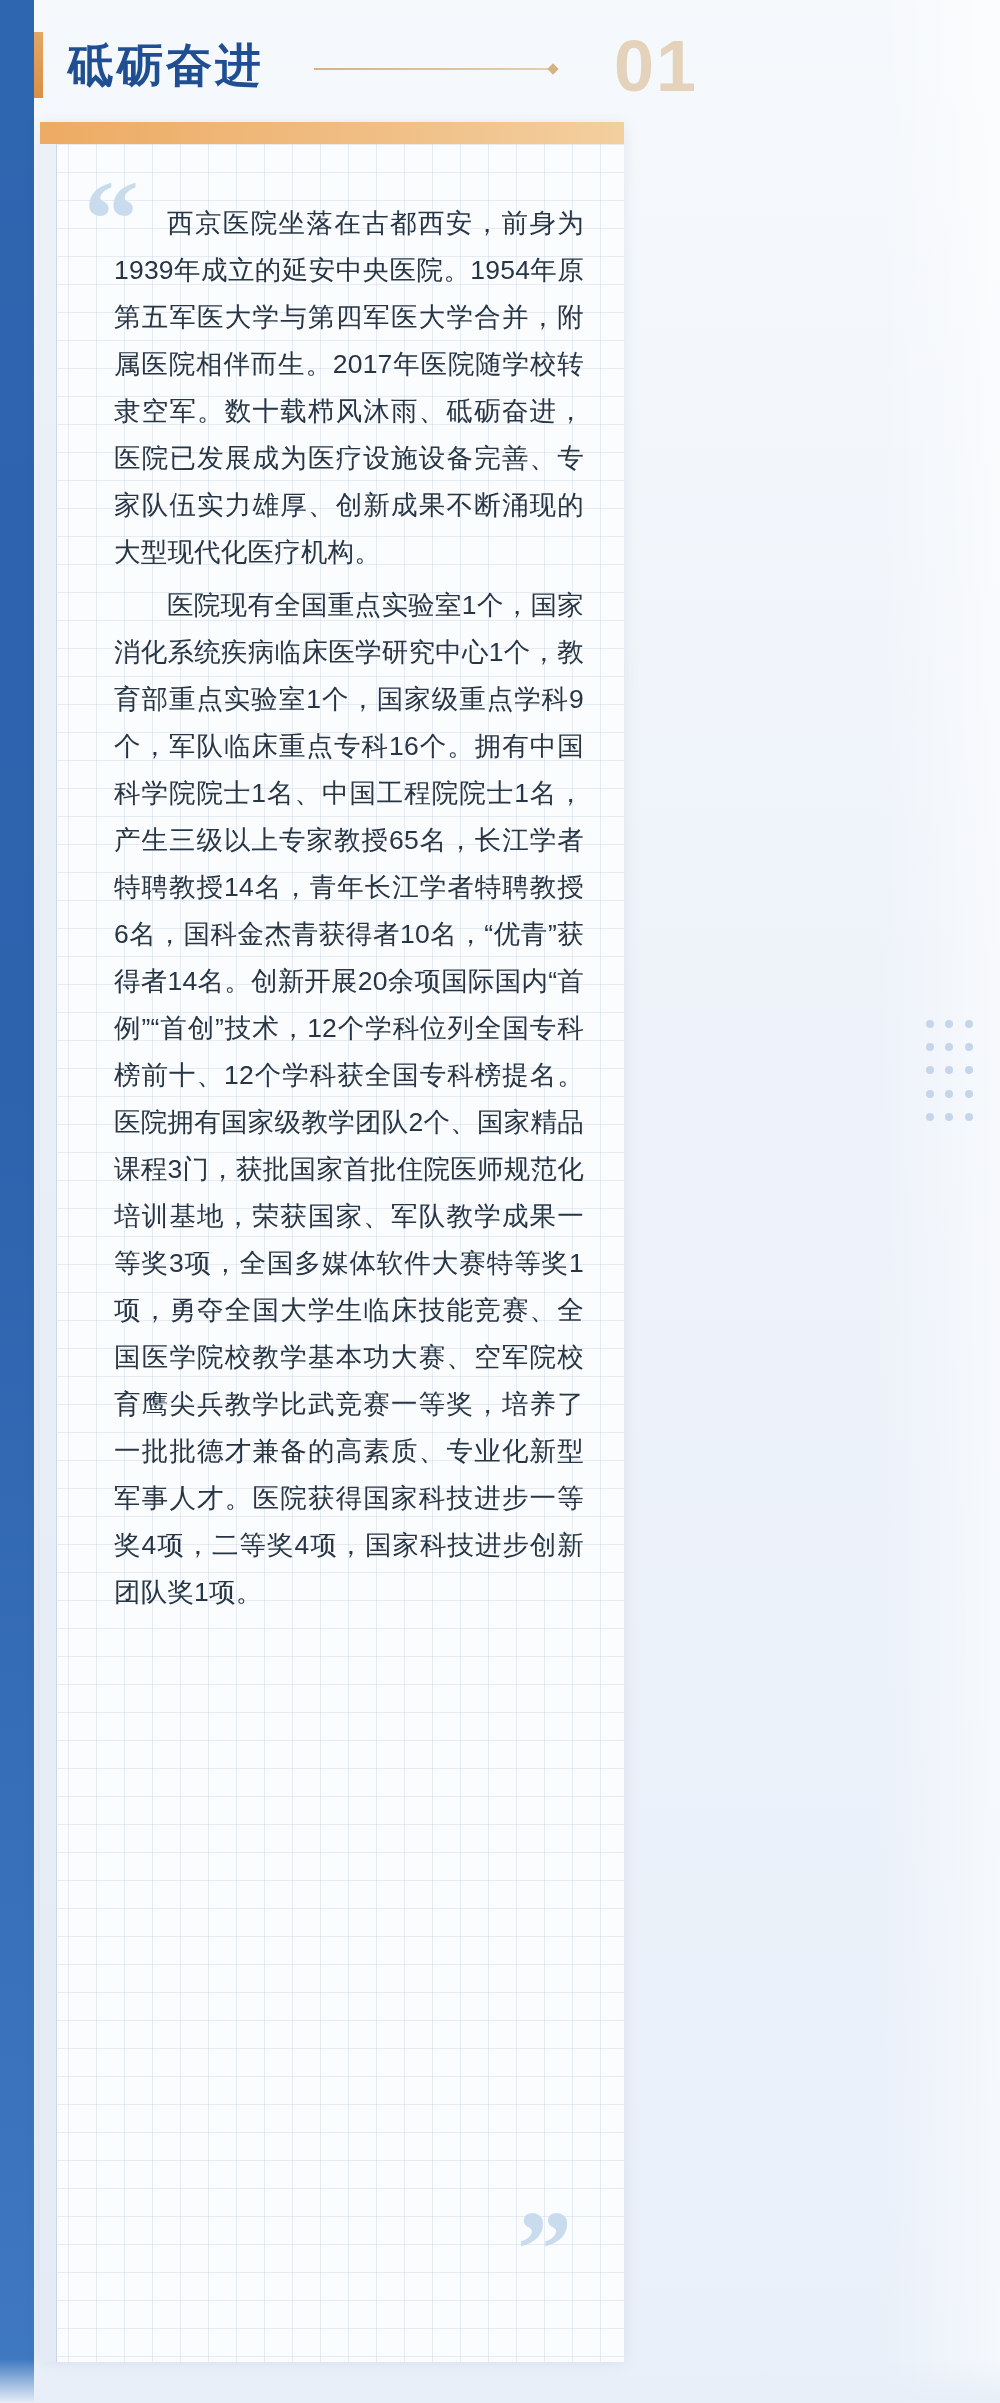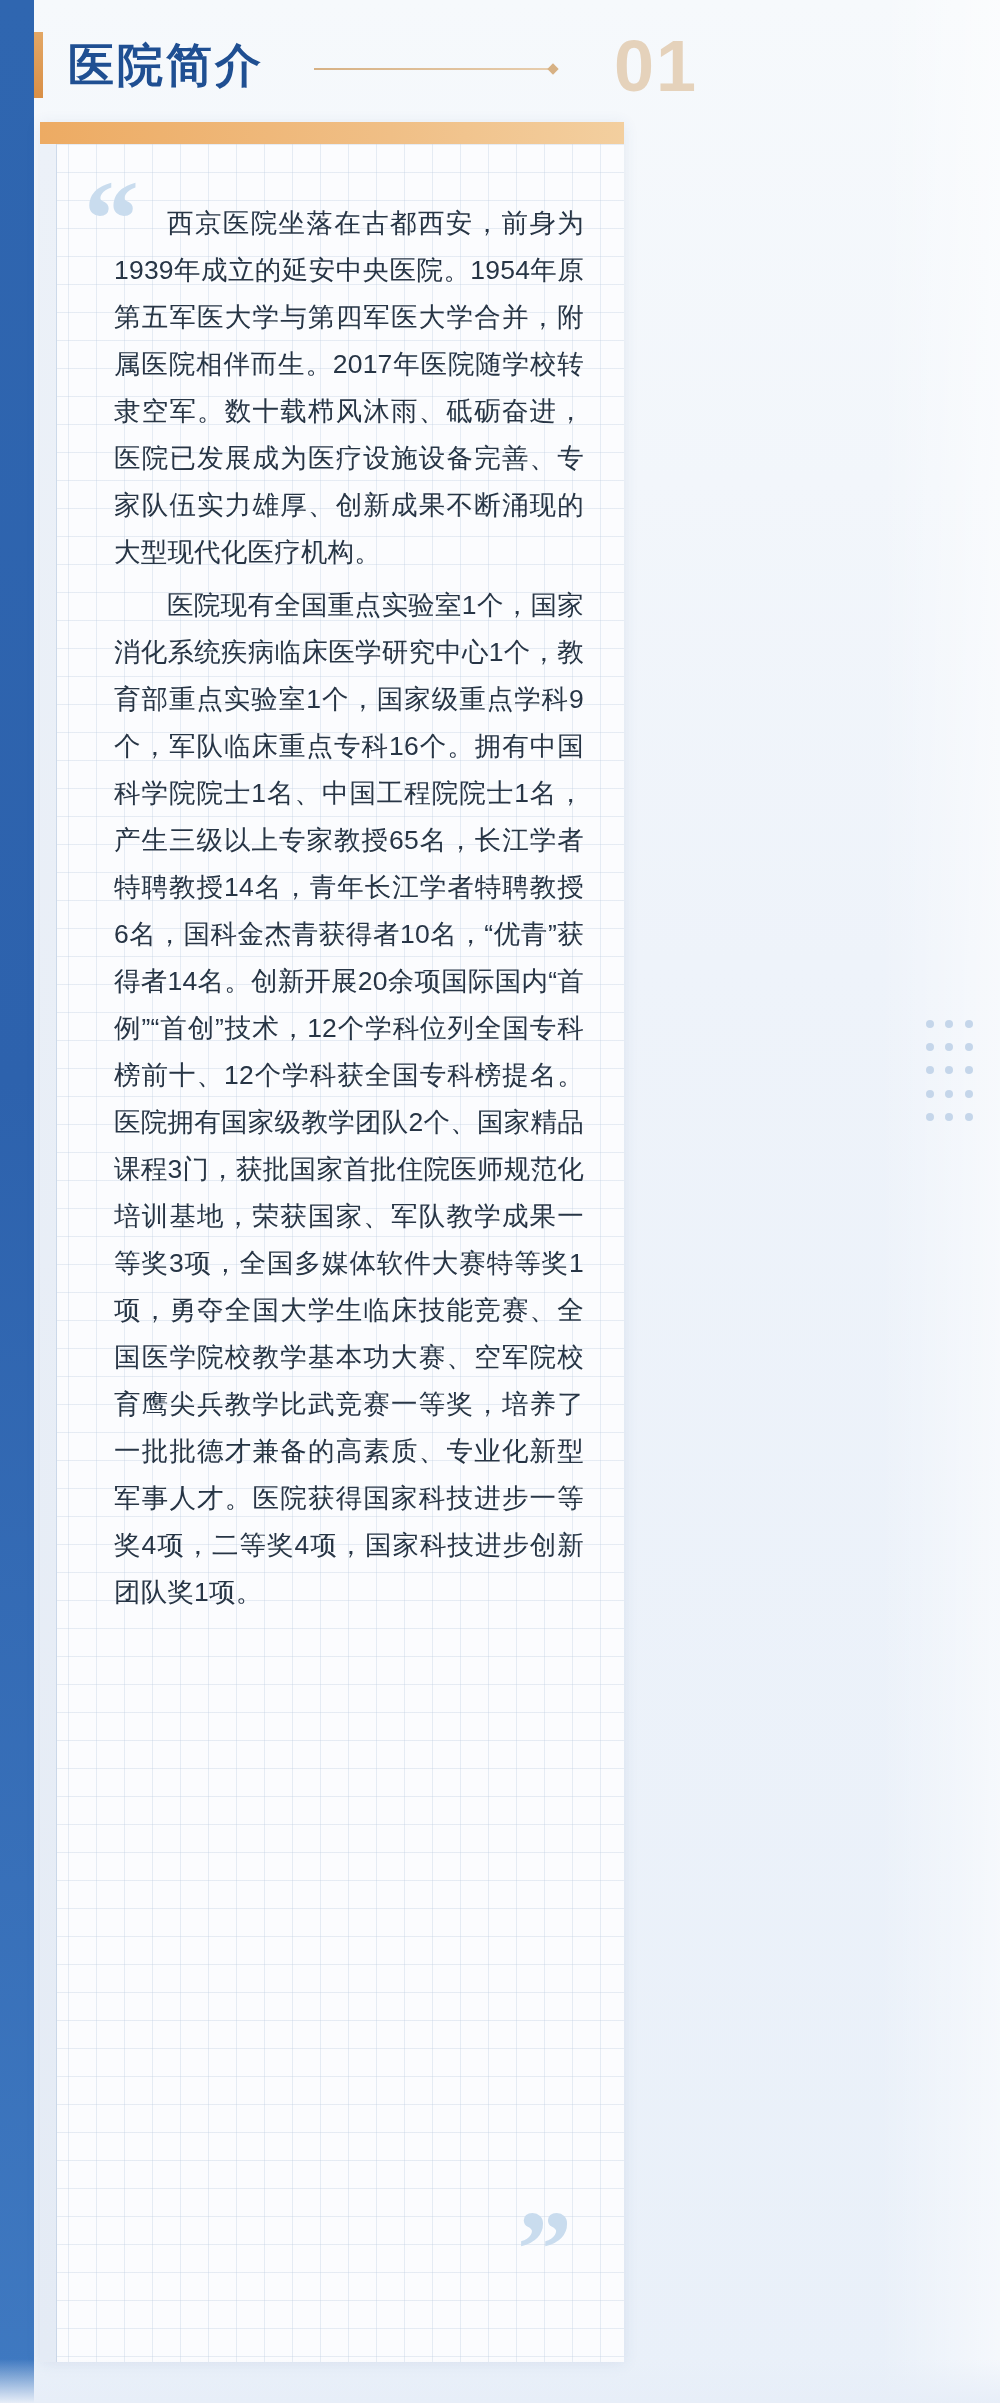--- a/index.html
+++ b/index.html
@@ -204,21 +204,21 @@
 </style>
 </head>
 <body>
 
 <div class="page-bg"></div>
 
 <div class="left-rail"></div>
 
 <div class="header">
   <div class="header-accent"></div>
-  <div class="header-title">医院简介</div>
+  <div class="header-title">砥砺奋进</div>
   <div class="header-rule"></div>
   <div class="header-number">01</div>
 </div>
 
 <div class="card">
   <div class="card-topbar"></div>
   <div class="card-grid"></div>
   <div class="card-leftstripe"></div>
 
   <div class="quote-open">“</div>

